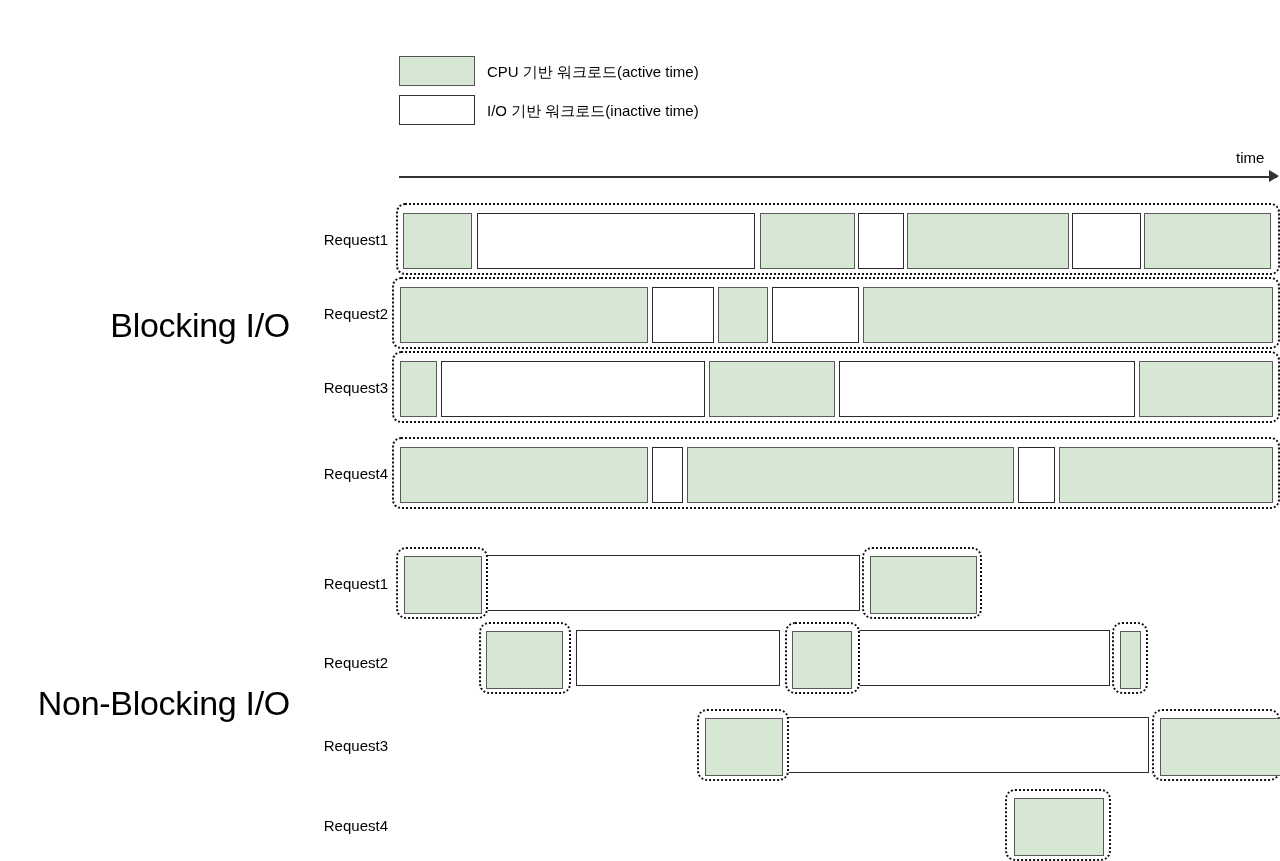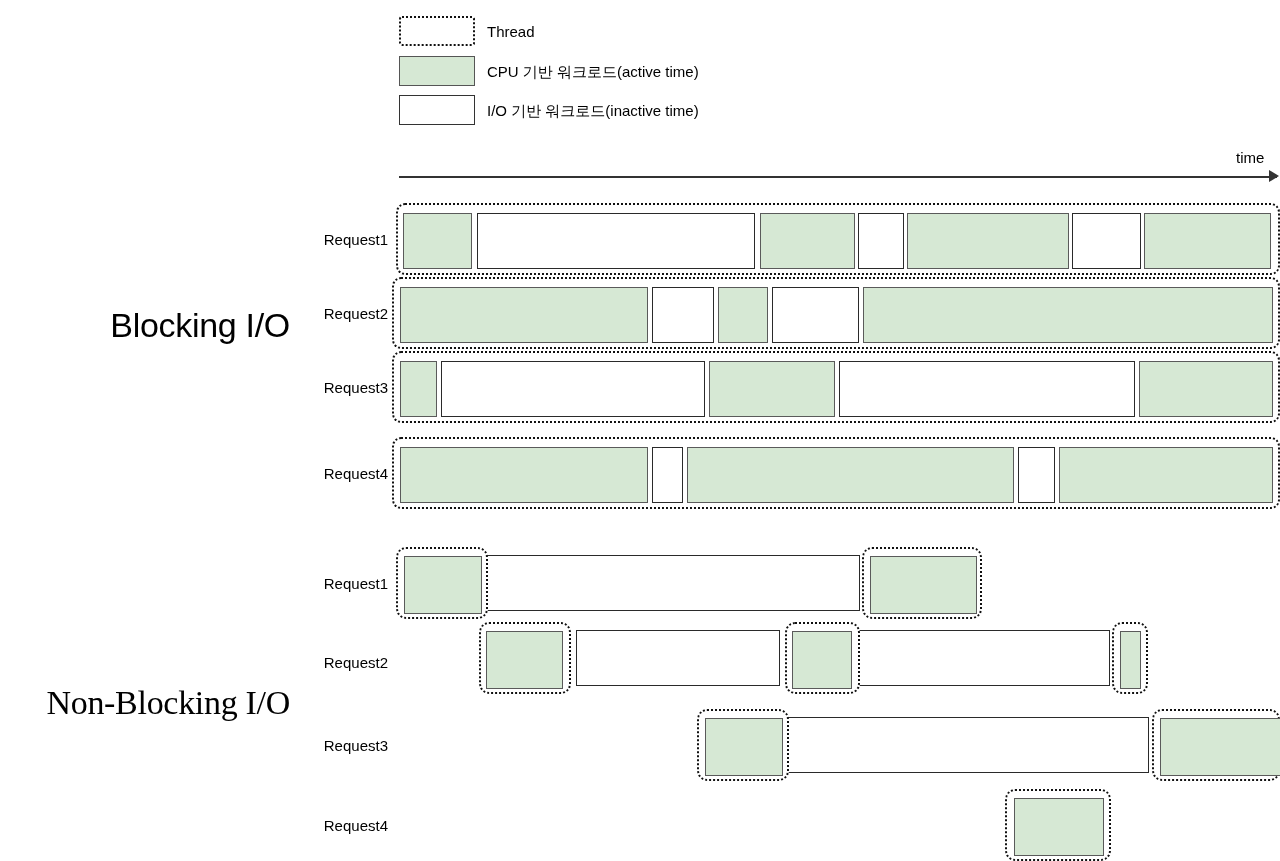--- a/index.html
+++ b/index.html
@@ -21,45 +21,41 @@
 
   
   #time-axis{position:absolute;left:399px;top:176px;width:878px;height:2px;background:#333333;}
   #time-arrow{position:absolute;left:1269px;top:170px;width:0;height:0;
     border-top:6px solid transparent;border-bottom:6px solid transparent;border-left:10px solid #333333;}
   #time-label{position:absolute;left:1236px;top:150px;font-size:15px;line-height:1;}
 
   
   .section-title{position:absolute;font-size:34px;line-height:1;white-space:nowrap;letter-spacing:-0.3px;}
   #title-blocking{left:18px;top:308px;width:272px;text-align:right;}
-  #title-nonblocking{left:8px;top:686px;width:282px;text-align:right;font-family:Liberation Serif, serif;}
+  #title-nonblocking{left:8px;top:686px;width:282px;text-align:right;}
 
   
   .row-label{position:absolute;width:88px;text-align:right;font-size:15px;line-height:1;}
 
   
   .thread-band{position:absolute;box-sizing:border-box;border:2px dotted #111111;border-radius:9px;background:#ffffff;}
   .blk{position:absolute;box-sizing:border-box;top:8px;height:56px;}
   .blk.cpu{background:#d6e8d4;border:1.6px solid #5a5a5a;}
   .blk.io{background:#ffffff;border:1.6px solid #2a2a2a;}
 
   
   .nb-row{position:absolute;left:0;width:1280px;height:72px;}
   .nb-thread{position:absolute;box-sizing:border-box;border:2px dotted #111111;border-radius:10px;background:#ffffff;top:0;height:72px;}
   .nb-inner{position:absolute;box-sizing:border-box;top:7px;height:58px;background:#d6e8d4;border:1.6px solid #5a5a5a;}
   .nb-io{position:absolute;box-sizing:border-box;top:8px;height:56px;background:#ffffff;border:1.6px solid #2a2a2a;}
 </style>
 </head>
 <body>
 
 <div id="legend">
-  <div class="legend-row" style="top:0px;width:480px;">
-    <span class="legend-swatch sw-thread"></span>
-    <span class="legend-label">Thread</span>
-  </div>
   <div class="legend-row" style="top:79px;width:480px;">
     <span class="legend-swatch sw-io"></span>
     <span class="legend-label">I/O 기반 워크로드(inactive time)</span>
   </div>
   <div class="legend-row" style="top:40px;width:480px;">
     <span class="legend-swatch sw-cpu"></span>
     <span class="legend-label">CPU 기반 워크로드(active time)</span>
   </div>
 </div>
 

